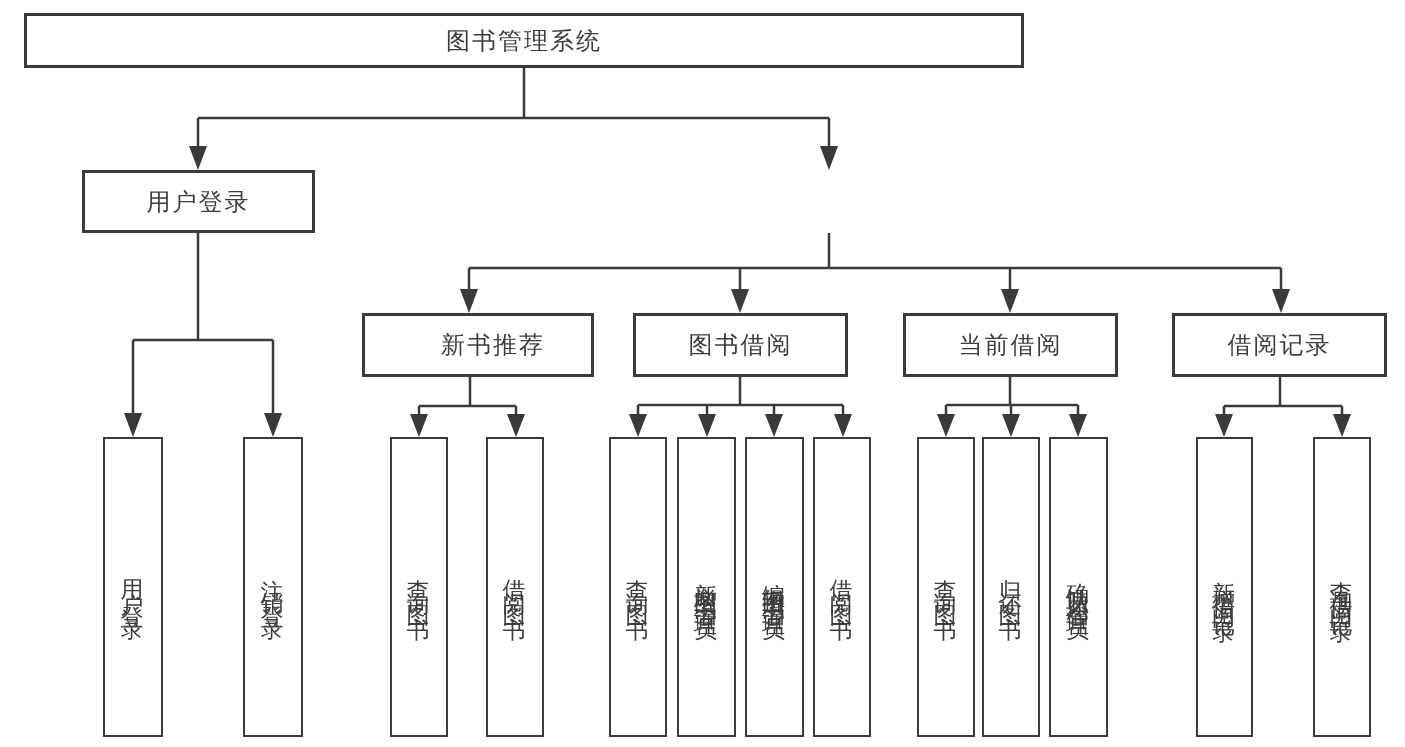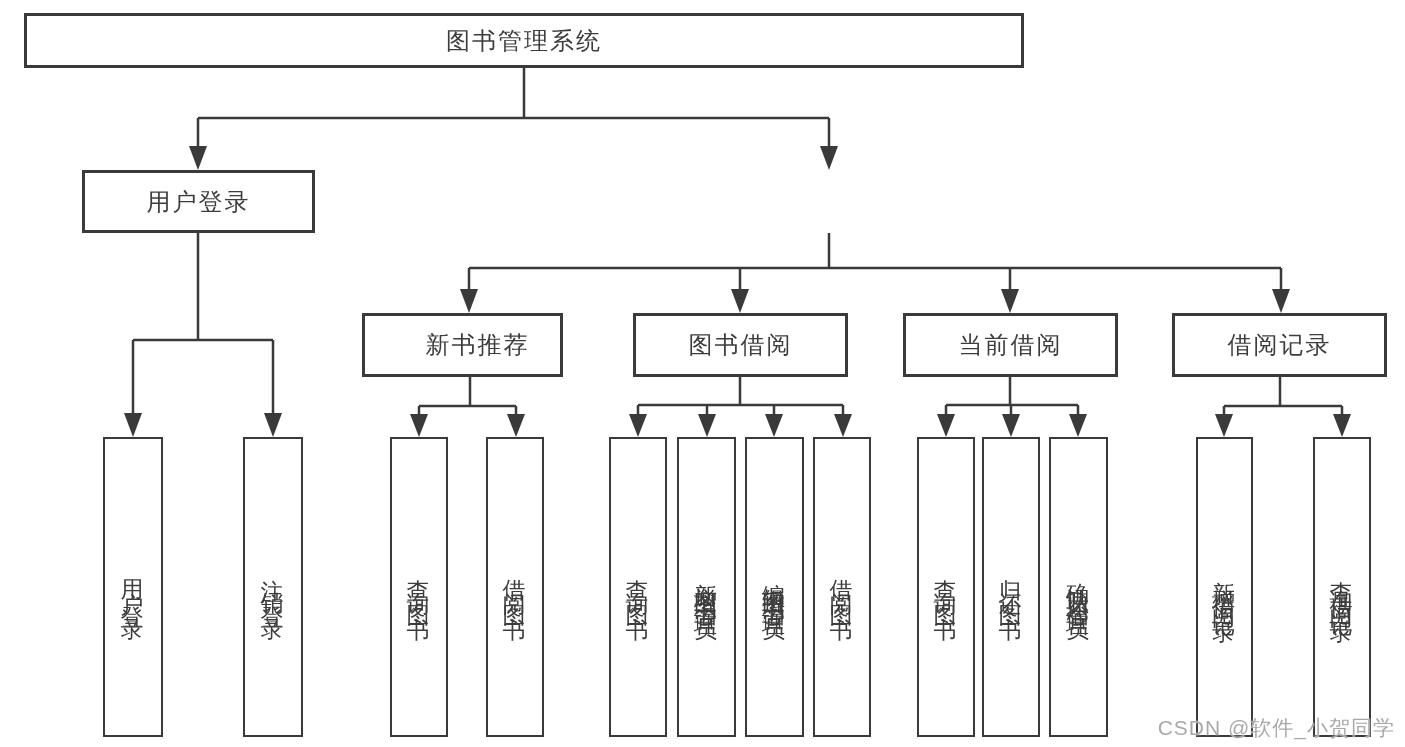--- a/index.html
+++ b/index.html
@@ -107,21 +107,21 @@
 
     <path d="M1280 377 V406 M1224 406 H1342 M1224 406 V414 M1342 406 V414"></path>
     <polygon points="1215,414 1233,414 1224,437"></polygon>
     <polygon points="1333,414 1351,414 1342,437"></polygon>
   </svg>
 
   <div class="box" style="left:24px; top:13px; width:1000px; height:55px;">图书管理系统</div>
 
   <div class="box" style="left:82px; top:170px; width:233px; height:63px;">用户登录</div>
 
-  <div class="box" style="left:362px; top:313px; width:201px; height:64px;padding-left:30px;">新书推荐</div>
+  <div class="box" style="left:362px; top:313px; width:232px; height:64px;padding-left:30px;">新书推荐</div>
   <div class="box" style="left:903px; top:313px; width:215px; height:64px;">当前借阅</div>
   <div class="box" style="left:633px; top:313px; width:215px; height:64px;">图书借阅</div>
   <div class="box" style="left:1172px; top:313px; width:215px; height:64px;">借阅记录</div>
 
   <div class="vbox" style="left:103px; width:60px;">用户登录</div>
   <div class="vbox" style="left:243px; width:60px;">注销登录</div>
 
   <div class="vbox" style="left:390px; width:58px;">查询图书</div>
   <div class="vbox" style="left:486px; width:58px;">借阅图书</div>
 
@@ -130,15 +130,14 @@
   <div class="vbox long" style="left:745px; width:59px;">编辑图书（管理员）</div>
   <div class="vbox" style="left:813px; width:58px;">借阅图书</div>
 
   <div class="vbox" style="left:917px; width:58px;">查询图书</div>
   <div class="vbox" style="left:982px; width:58px;">归还图书</div>
   <div class="vbox long" style="left:1049px; width:59px;">确认归还（管理员）</div>
 
   <div class="vbox mid" style="left:1196px; width:57px;">新增借阅记录</div>
   <div class="vbox mid" style="left:1313px; width:58px;">查询借阅记录</div>
 
-  <div id="watermark">CSDN @软件_小贺同学</div>
 
 </div>
 
 </body></html>

